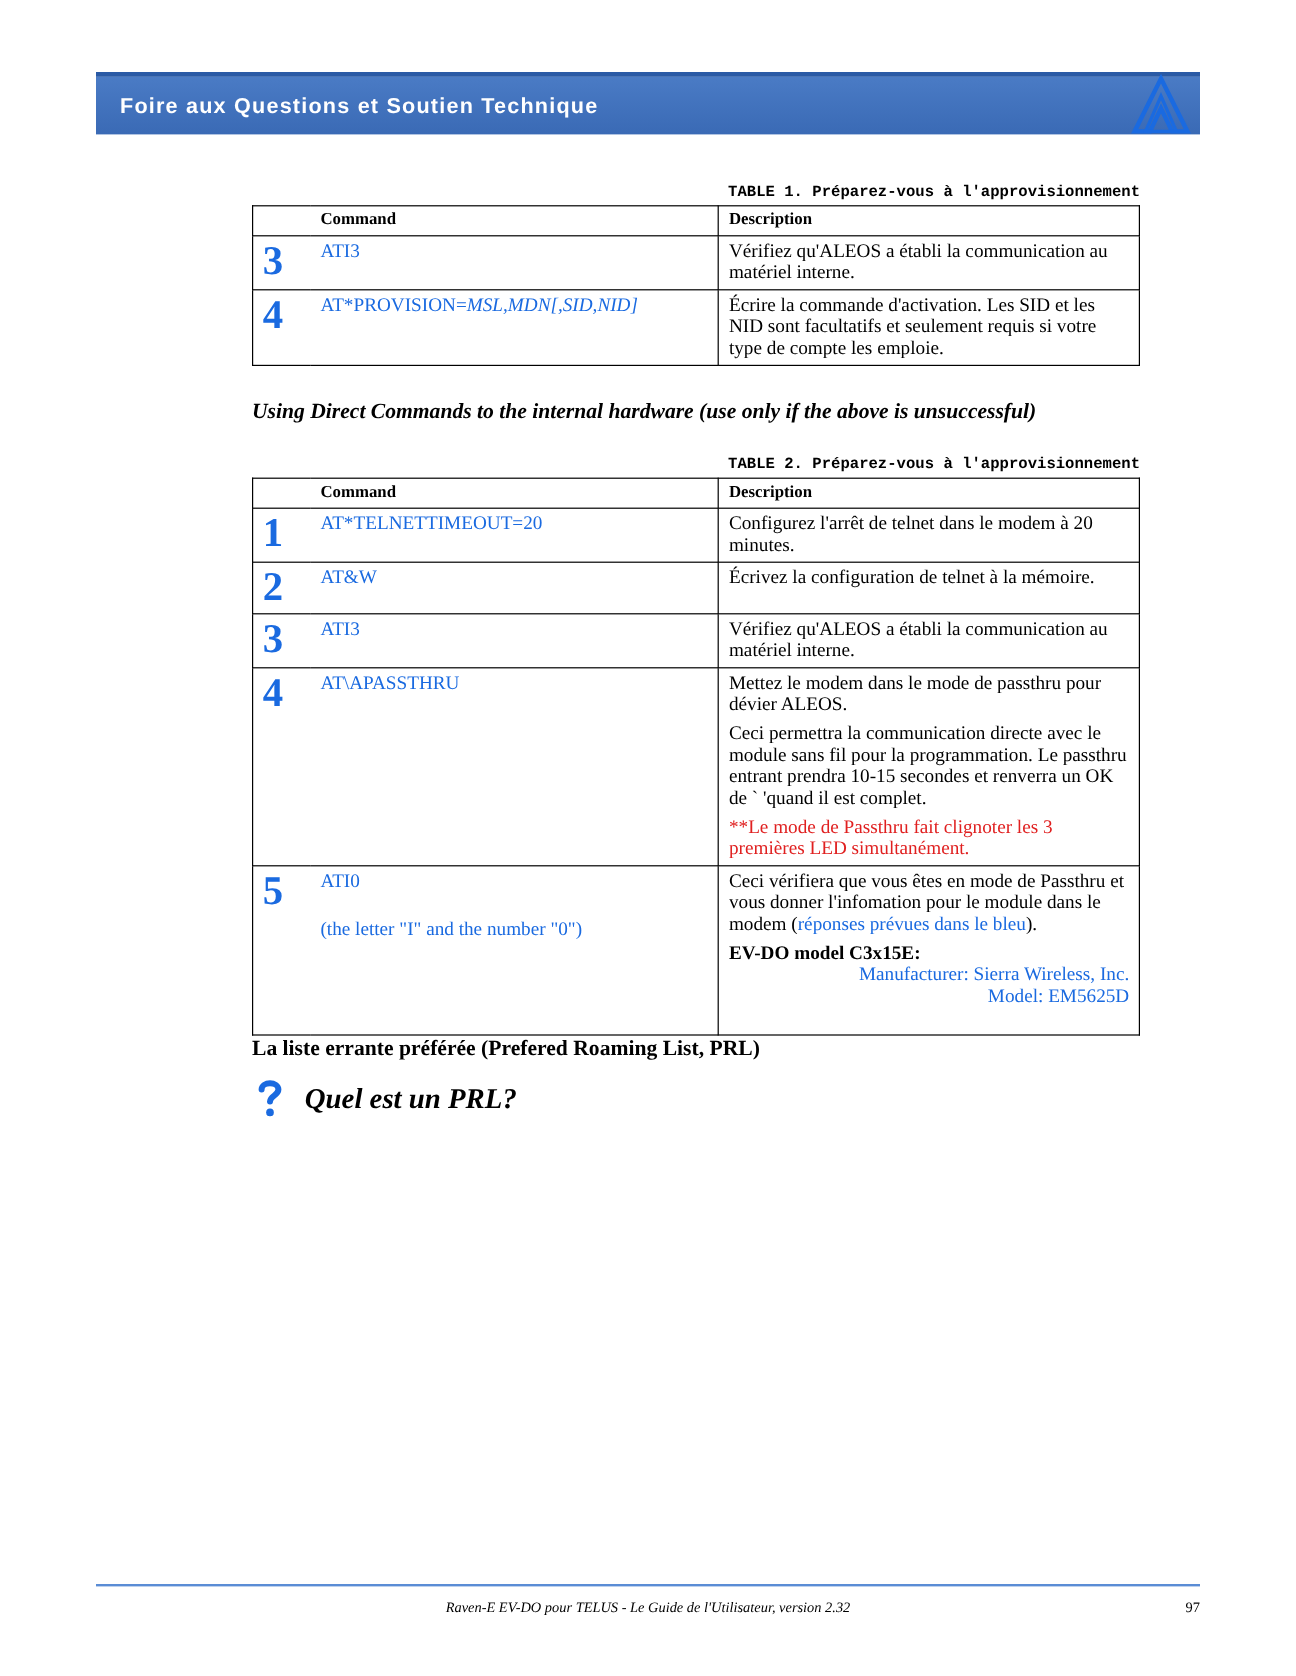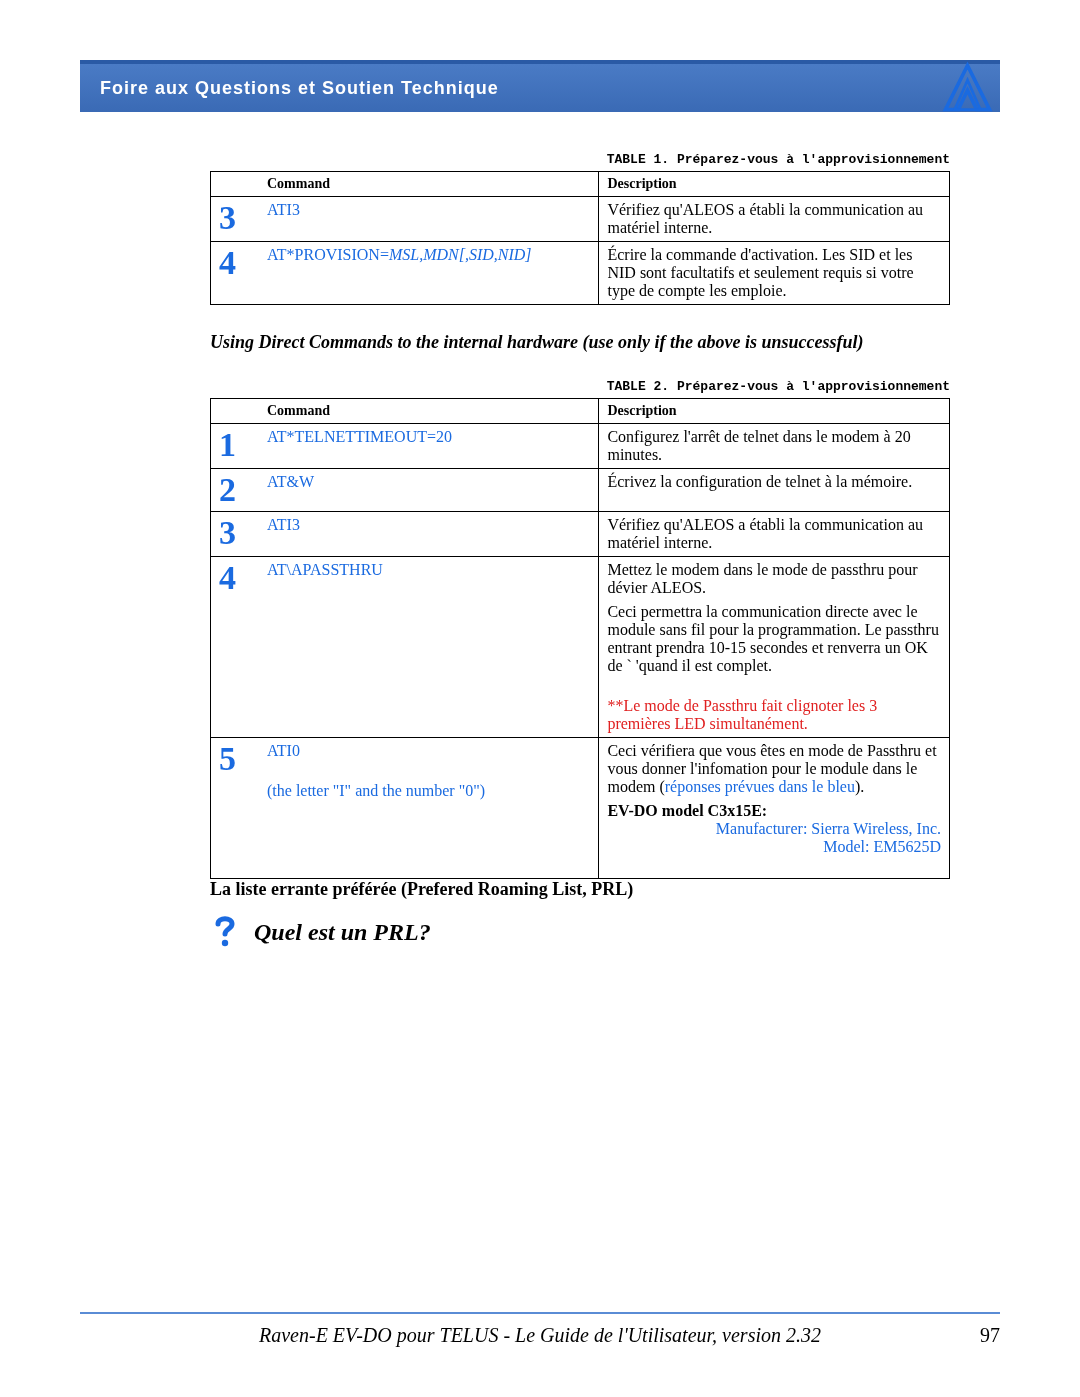--- a/index.html
+++ b/index.html
@@ -99,21 +99,21 @@
   }
   .qtext { font-style: italic; font-weight: bold; font-size: 24px; }
   .footer {
     position: absolute;
     bottom: 50px;
     left: 80px;
     right: 80px;
     display: flex;
     justify-content: space-between;
     align-items: center;
-    font-size: 20px;
+    font-size: 12px;
     border-top: 2px solid #5a8cd5;
     padding-top: 10px;
   }
   .footer .ftitle { font-style: italic; flex: 1; text-align: center; }
   .footer .pnum { width: 60px; text-align: right; }
   .cmdcol { width: 46%; }
 </style>
 </head>
 <body>
 
@@ -185,21 +185,21 @@
         <td class="stepnum" style="border-right:none;">3</td>
         <td style="border-left:none;"><span class="cmd">ATI3</span></td>
         <td>Vérifiez qu'ALEOS a établi la communication au matériel interne.</td>
       </tr>
       <tr>
         <td class="stepnum" style="border-right:none;">4</td>
         <td style="border-left:none;"><span class="cmd">AT\APASSTHRU</span></td>
         <td>
           <div>Mettez le modem dans le mode de passthru pour dévier ALEOS.</div>
           <div style="margin-top:6px;">Ceci permettra la communication directe avec le module sans fil pour la programmation. Le passthru entrant prendra 10-15 secondes et renverra un OK de ` 'quand il est complet.</div>
-          <div class="note-red" style="margin-top:22px;">**Le mode de Passthru fait clignoter les 3 premières LED simultanément.</div>
+          <div class="note-red" style="margin-top:6px;">**Le mode de Passthru fait clignoter les 3 premières LED simultanément.</div>
         </td>
       </tr>
       <tr>
         <td class="stepnum" style="border-right:none;">5</td>
         <td style="border-left:none;">
           <div class="cmd">ATI0</div>
           <div class="cmd" style="margin-top:22px;">(the letter "I" and the number "0")</div>
         </td>
         <td>
           <span>Ceci vérifiera que vous êtes en mode de Passthru et vous donner l'infomation pour le module dans le modem (</span><span class="note-blue">réponses prévues dans le bleu</span><span>).</span>

